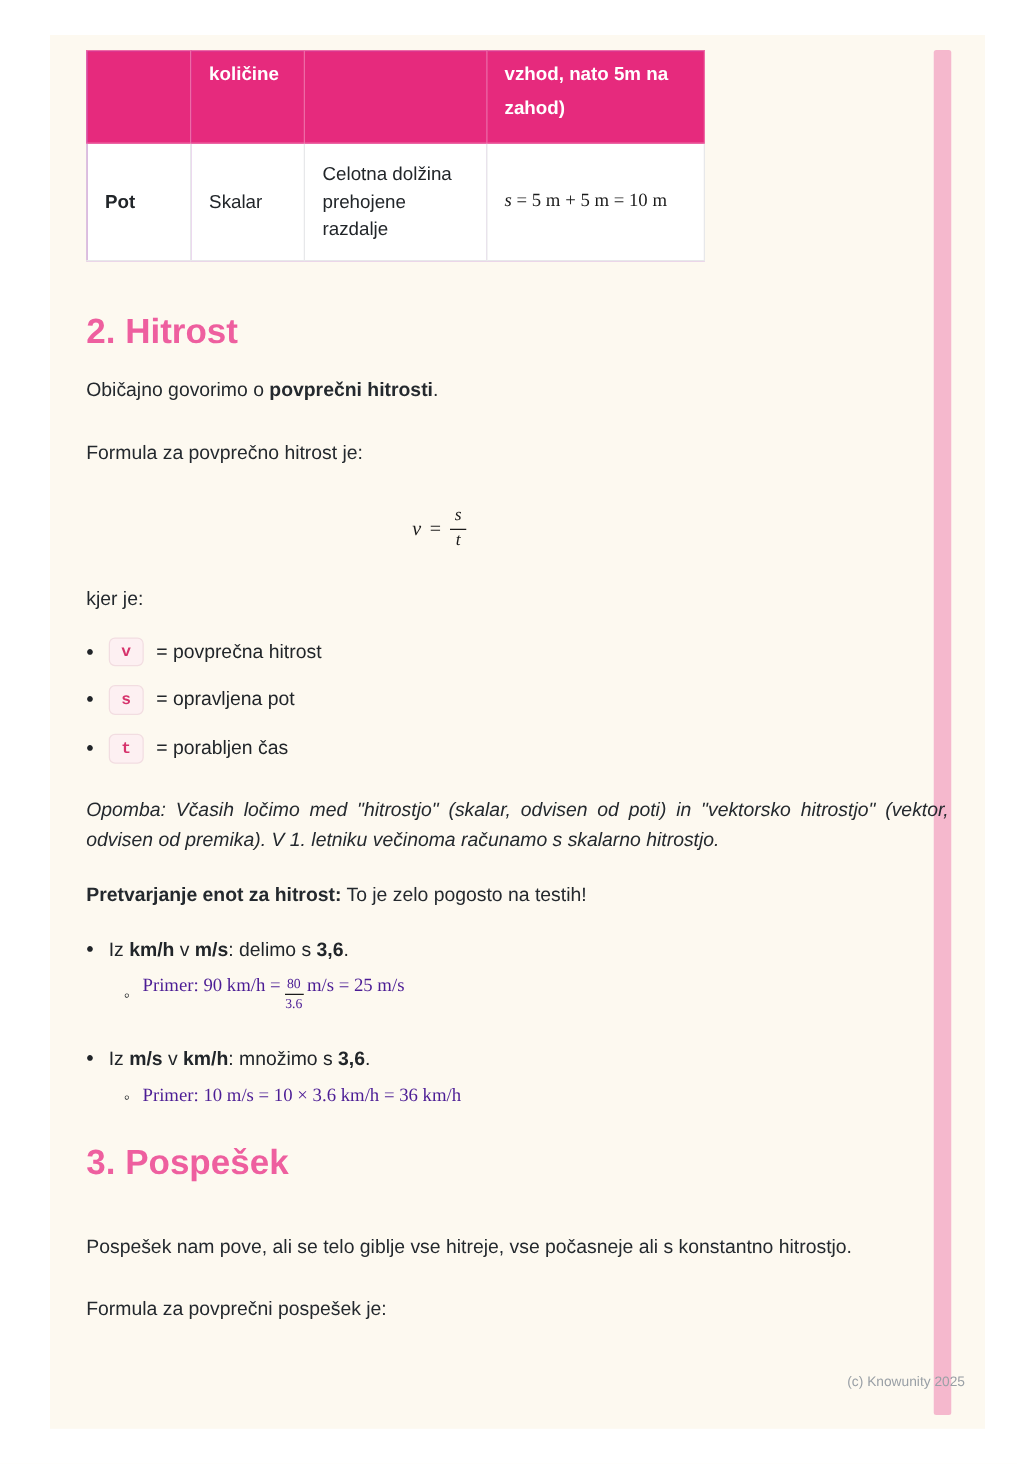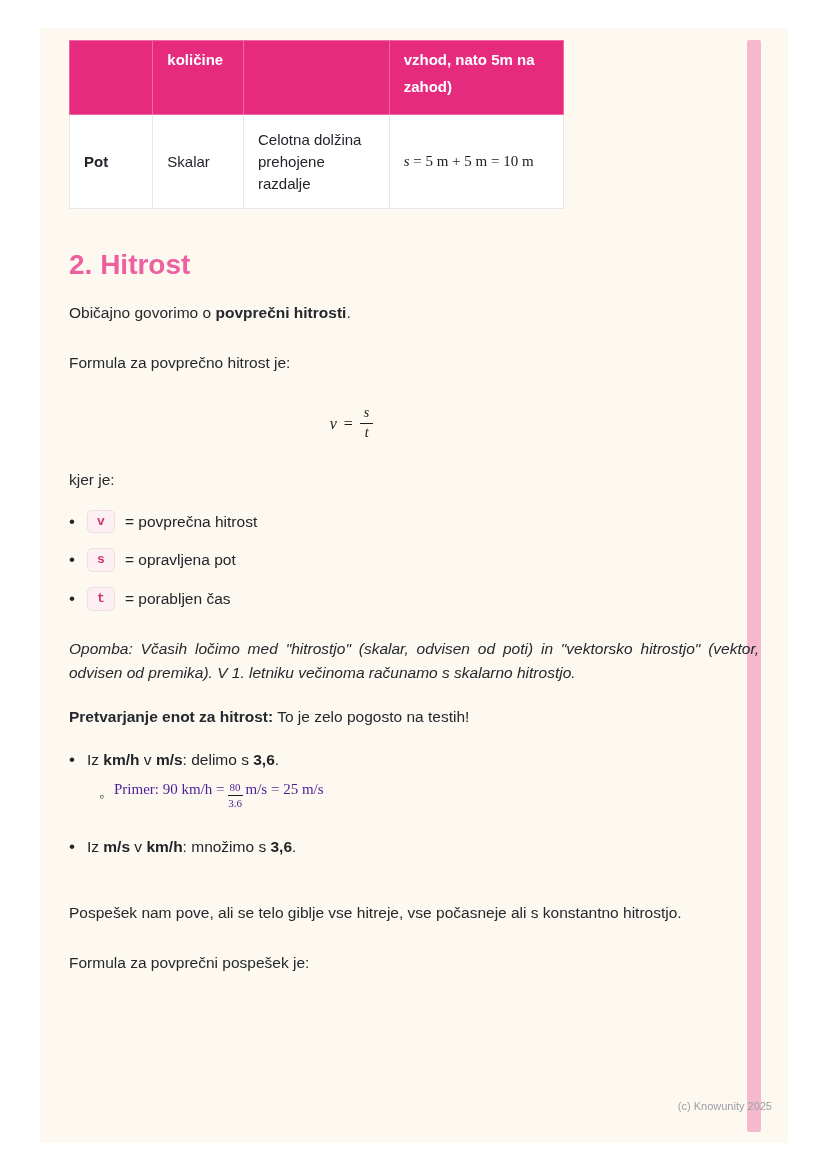--- a/index.html
+++ b/index.html
@@ -205,23 +205,29 @@
               </span>
               <span> m/s = 25 m/s</span>
             </span>
           </li>
         </ul>
       </li>
       <li>
         <div class="conv-line">
           <span><span>Iz </span><b>m/s</b><span> v </span><b>km/h</b><span>: množimo s </span><b>3,6</b><span>.</span></span>
         </div>
+        <ul class="sub-list">
+          <li>
+            <span class="example-line">Primer: 10 m/s = 10 × 3.6 km/h = 36 km/h</span>
+          </li>
+        </ul>
       </li>
     </ul>
 
+    <h2 class="sec-title" style="margin-top:28px;">3. Pospešek</h2>
 
     <p class="para justify">Pospešek nam pove, ali se telo giblje vse hitreje, vse počasneje ali s konstantno hitrostjo.</p>
 
     <p class="para tight">Formula za povprečni pospešek je:</p>
 
   </div>
 </div>
 
 <div class="watermark">(c) Knowunity 2025</div>
 

